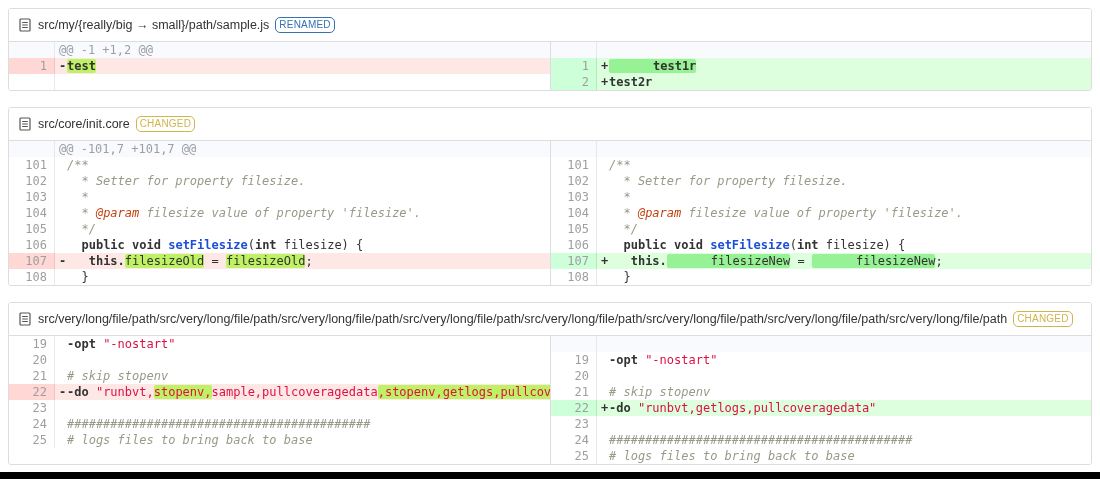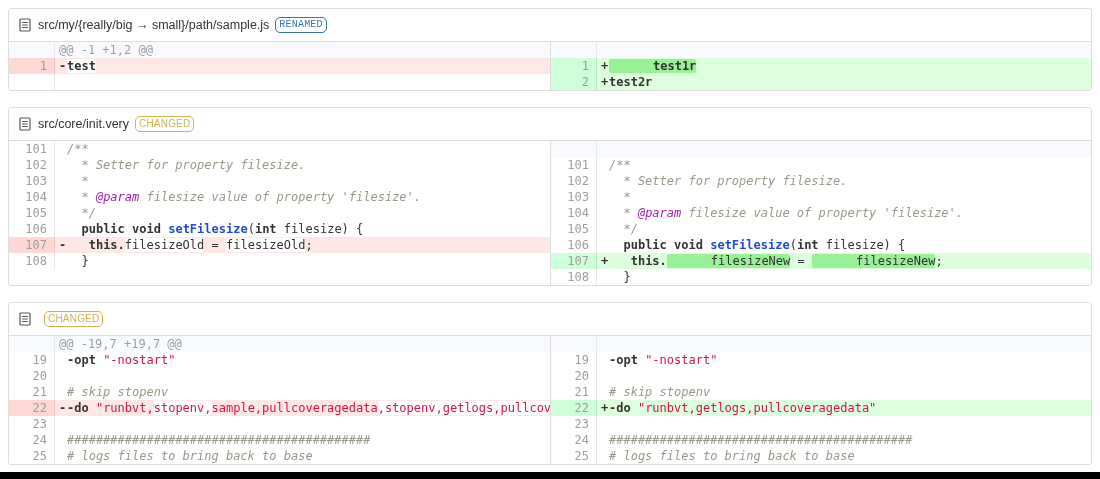--- a/index.html
+++ b/index.html
@@ -82,27 +82,27 @@
   .row.info { background: #f8fafd; }
   .row.info .gutter { background: #f8fafd; border-right-color: #e4e9f0; }
   .row.info .code { color: #9a9fa8; }
 
   .row.del { background: #fee8e6; }
   .row.del .gutter { background: #ffd7d5; border-right-color: #f1c4c2; }
   .row.ins { background: #ddffdd; }
   .row.ins .gutter { background: #cdffd8; border-right-color: #b5e8bd; }
   .row.empty { background: #ffffff; }
 
-  .hl-del { background: #ffffff; border-radius: 2px; }
+  .hl-del { background: #bef264; border-radius: 2px; }
   .hl-ins { background: #97f295; border-radius: 2px; padding-left: 44px; }
 
   .kw    { font-weight: bold; color: #333; }
   .str   { color: #d14; }
   .com   { color: #998; font-style: italic; }
-  .doc   { color: #a21caf; font-style: italic; }
+  .doc   { color: #c2410c; font-style: italic; }
   .title { color: #1d4ed8; font-weight: bold; }
 
   #bottom-bar {
     position: absolute;
     left: 0; right: 0; bottom: 0;
     height: 7px;
     background: #000;
   }
 </style>
 </head>
@@ -114,21 +114,21 @@
         <div class="file-header">
           <span class="file-icon">
             <svg width="12" height="14" viewBox="0 0 12 14" fill="none">
               <rect x="1" y="1" width="10" height="12" rx="1" stroke="#555" stroke-width="1.2"></rect>
               <line x1="3.2" y1="4.5" x2="8.8" y2="4.5" stroke="#555" stroke-width="1"></line>
               <line x1="3.2" y1="7" x2="8.8" y2="7" stroke="#555" stroke-width="1"></line>
               <line x1="3.2" y1="9.5" x2="8.8" y2="9.5" stroke="#555" stroke-width="1"></line>
             </svg>
           </span>
           <span class="file-name">src/my/{really/big → small}/path/sample.js</span>
-          <span class="file-tag" style="color: rgb(53, 114, 176); border-color: rgb(53, 114, 176); font-family: Liberation Mono, monospace;">RENAMED</span>
+          <span class="file-tag" style="color: rgb(53, 114, 176); border-color: rgb(53, 114, 176);">RENAMED</span>
         </div>
         <div class="diff-body">
           <div class="diff-side left">
             <div class="row info">
               <span class="gutter"></span>
               <span class="code">@@ -1 +1,2 @@</span>
             </div>
             <div class="row del">
               <span class="gutter">1</span>
               <span class="code"><span class="prefix">-</span><span class="kw hl-del">test</span></span>
@@ -157,25 +157,29 @@
       <section class="file-panel">
         <div class="file-header">
           <span class="file-icon">
             <svg width="12" height="14" viewBox="0 0 12 14" fill="none">
               <rect x="1" y="1" width="10" height="12" rx="1" stroke="#555" stroke-width="1.2"></rect>
               <line x1="3.2" y1="4.5" x2="8.8" y2="4.5" stroke="#555" stroke-width="1"></line>
               <line x1="3.2" y1="7" x2="8.8" y2="7" stroke="#555" stroke-width="1"></line>
               <line x1="3.2" y1="9.5" x2="8.8" y2="9.5" stroke="#555" stroke-width="1"></line>
             </svg>
           </span>
-          <span class="file-name">src/core/init.very</span>
+          <span class="file-name">src/core/init.core</span>
           <span class="file-tag" style="color: rgb(208, 180, 76); border-color: rgb(208, 180, 76);">CHANGED</span>
         </div>
         <div class="diff-body">
           <div class="diff-side left">
+            <div class="row info">
+              <span class="gutter"></span>
+              <span class="code">@@ -101,7 +101,7 @@</span>
+            </div>
             <div class="row cntx">
               <span class="gutter">101</span>
               <span class="code"><span class="prefix"></span><span class="com">/**</span></span>
             </div>
             <div class="row cntx">
               <span class="gutter">102</span>
               <span class="code"><span class="prefix"></span><span class="com">  * Setter for property filesize.</span></span>
             </div>
             <div class="row cntx">
               <span class="gutter">103</span>
@@ -245,28 +249,25 @@
       <section class="file-panel">
         <div class="file-header">
           <span class="file-icon">
             <svg width="12" height="14" viewBox="0 0 12 14" fill="none">
               <rect x="1" y="1" width="10" height="12" rx="1" stroke="#555" stroke-width="1.2"></rect>
               <line x1="3.2" y1="4.5" x2="8.8" y2="4.5" stroke="#555" stroke-width="1"></line>
               <line x1="3.2" y1="7" x2="8.8" y2="7" stroke="#555" stroke-width="1"></line>
               <line x1="3.2" y1="9.5" x2="8.8" y2="9.5" stroke="#555" stroke-width="1"></line>
             </svg>
           </span>
+          <span class="file-name">src/very/long/file/path/src/very/long/file/path/src/very/long/file/path/src/very/long/file/path/src/very/long/file/path/src/very/long/file/path/src/very/long/file/path/src/very/long/file/path</span>
           <span class="file-tag" style="color: rgb(208, 180, 76); border-color: rgb(208, 180, 76);">CHANGED</span>
         </div>
         <div class="diff-body">
           <div class="diff-side left">
-            <div class="row info">
-              <span class="gutter"></span>
-              <span class="code">@@ -19,7 +19,7 @@</span>
-            </div>
             <div class="row cntx">
               <span class="gutter">19</span>
               <span class="code"><span class="prefix"></span><span class="kw">-opt</span><span> </span><span class="str">"-nostart"</span></span>
             </div>
             <div class="row cntx">
               <span class="gutter">20</span>
               <span class="code"><span class="prefix"></span></span>
             </div>
             <div class="row cntx">
               <span class="gutter">21</span>

